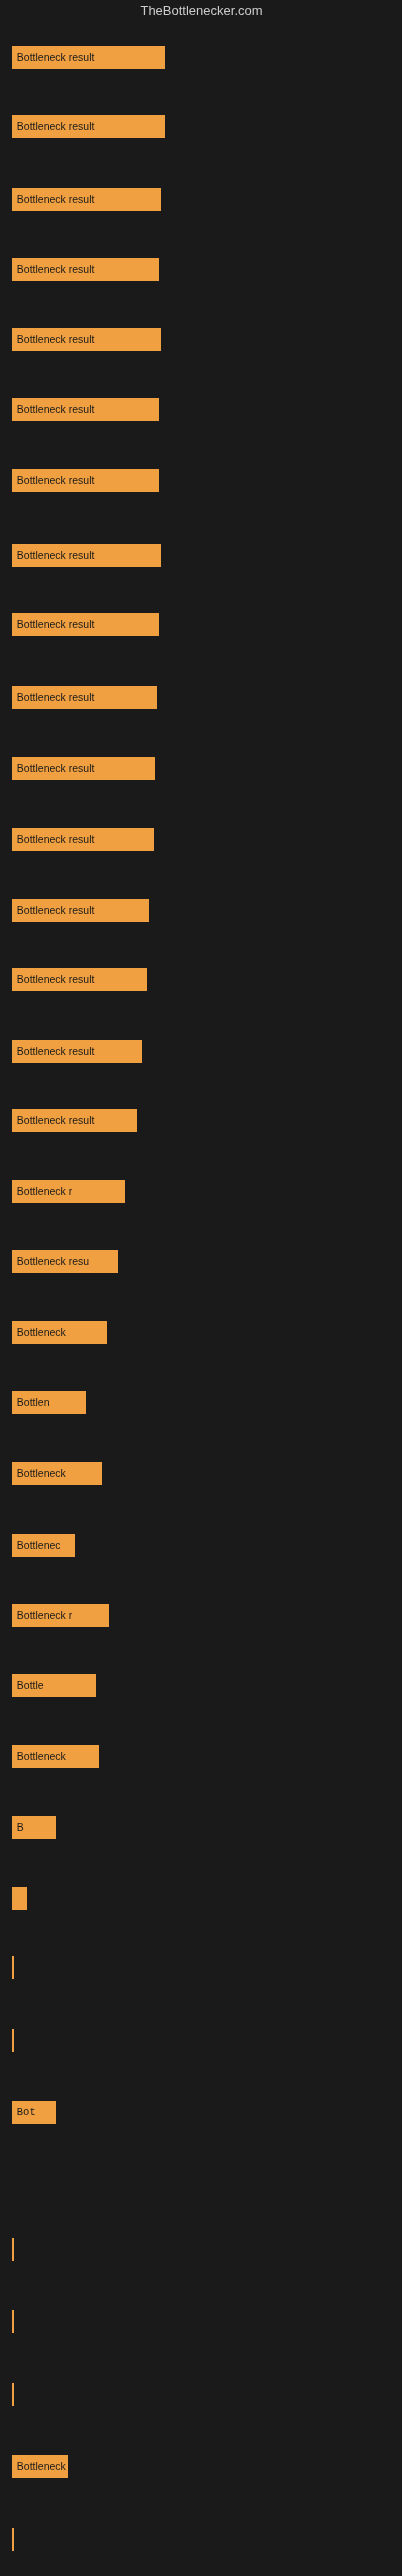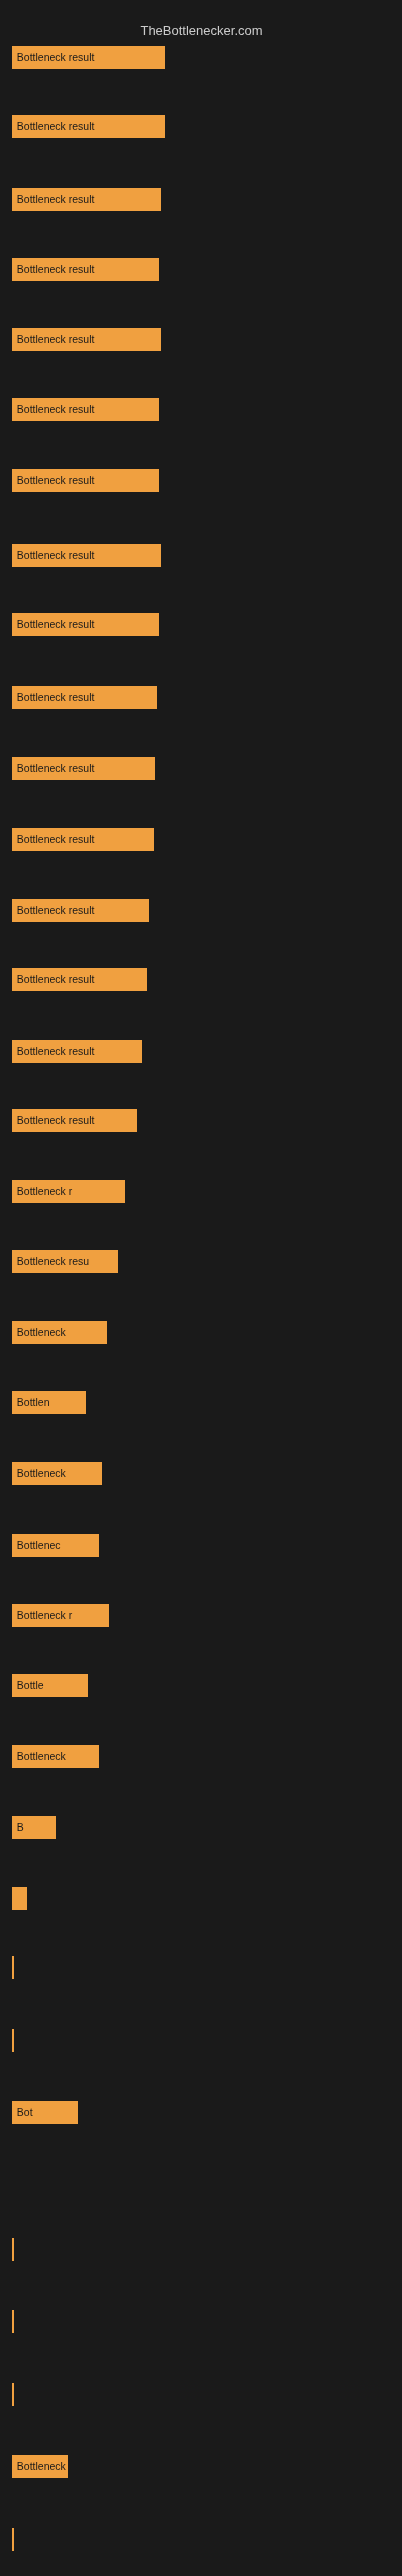--- a/index.html
+++ b/index.html
@@ -14,21 +14,21 @@
       background-color: #1a1a1a;
       font-family: Arial, sans-serif;
       position: relative;
       overflow-x: hidden;
     }
 
     .site-title {
       text-align: center;
       color: #cccccc;
       font-size: 13px;
-      padding: 23px 0;
+      padding: 3px 0;
       background-color: #1a1a1a;
     }
 
     .bottleneck-bar {
       position: absolute;
       left: 12px;
       height: 22.5px;
       background-color: #f0a040;
       display: flex;
       align-items: center;
@@ -60,28 +60,28 @@
     <div class="bottleneck-bar" style="top: 828px; width: 142px;">Bottleneck result</div>
     <div class="bottleneck-bar" style="top: 899px; width: 137px;">Bottleneck result</div>
     <div class="bottleneck-bar" style="top: 968px; width: 135px;">Bottleneck result</div>
     <div class="bottleneck-bar" style="top: 1040px; width: 130px;">Bottleneck result</div>
     <div class="bottleneck-bar" style="top: 1109px; width: 125px;">Bottleneck result</div>
     <div class="bottleneck-bar" style="top: 1180px; width: 113px;">Bottleneck r</div>
     <div class="bottleneck-bar" style="top: 1250px; width: 106px;">Bottleneck resu</div>
     <div class="bottleneck-bar" style="top: 1321px; width: 95px;">Bottleneck</div>
     <div class="bottleneck-bar" style="top: 1391px; width: 74px;">Bottlen</div>
     <div class="bottleneck-bar" style="top: 1462px; width: 90px;">Bottleneck</div>
-    <div class="bottleneck-bar" style="top: 1534px; width: 87px;">Bottlenec</div>
+    <div class="bottleneck-bar" style="top: 1534px; width: 63px;">Bottlenec</div>
     <div class="bottleneck-bar" style="top: 1604px; width: 97px;">Bottleneck r</div>
-    <div class="bottleneck-bar" style="top: 1674px; width: 76px;">Bottle</div>
+    <div class="bottleneck-bar" style="top: 1674px; width: 84px;">Bottle</div>
     <div class="bottleneck-bar" style="top: 1745px; width: 87px;">Bottleneck</div>
     <div class="bottleneck-bar" style="top: 1816px; width: 44px;">B</div>
     <div class="bottleneck-bar" style="top: 1887px; width: 14.5px;"></div>
     <div class="bottleneck-bar" style="top: 1956px; width: 2.4px; padding: 0px;"></div>
     <div class="bottleneck-bar" style="top: 2029px; width: 2.4px; padding: 0px;"></div>
-    <div class="bottleneck-bar" style="top: 2101px; width: 66px;">Bot</div>
+    <div class="bottleneck-bar" style="top: 2101px; width: 44px; font-family: Liberation Mono, monospace;">Bot</div>
     <div class="bottleneck-bar" style="top: 2238px; width: 2.4px; padding: 0px;"></div>
     <div class="bottleneck-bar" style="top: 2310px; width: 2.4px; padding: 0px;"></div>
     <div class="bottleneck-bar" style="top: 2383px; width: 2.4px; padding: 0px;"></div>
     <div class="bottleneck-bar" style="top: 2455px; width: 56px;">Bottleneck re</div>
     <div class="bottleneck-bar" style="top: 2528px; width: 2.4px; padding: 0px;"></div>
   </div>
 
 
 </body></html>

